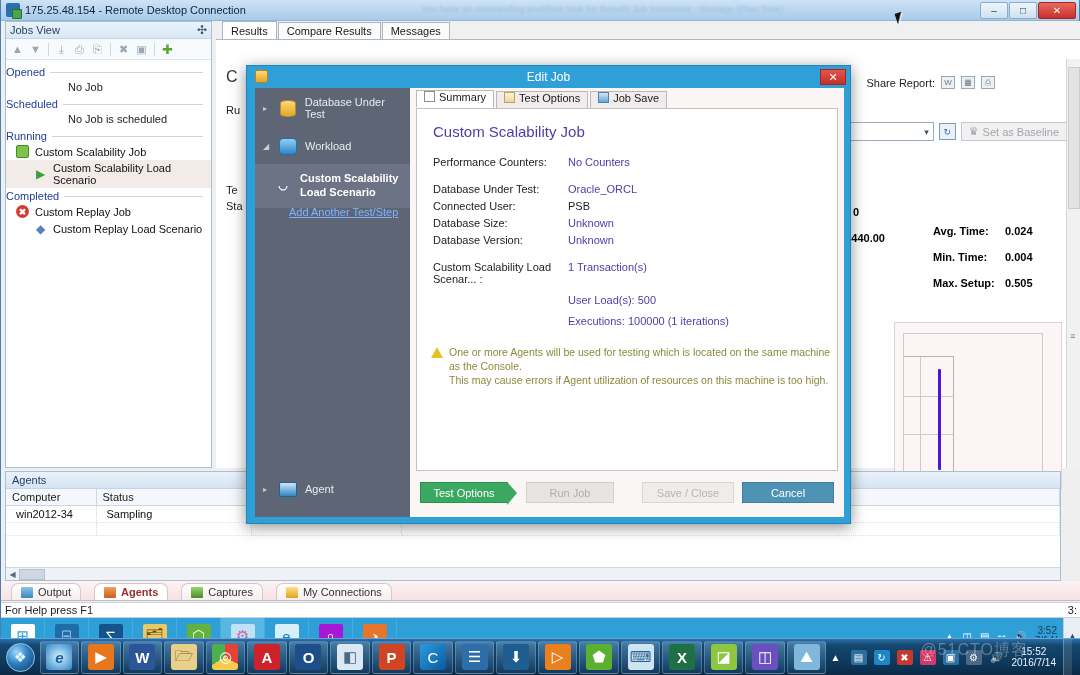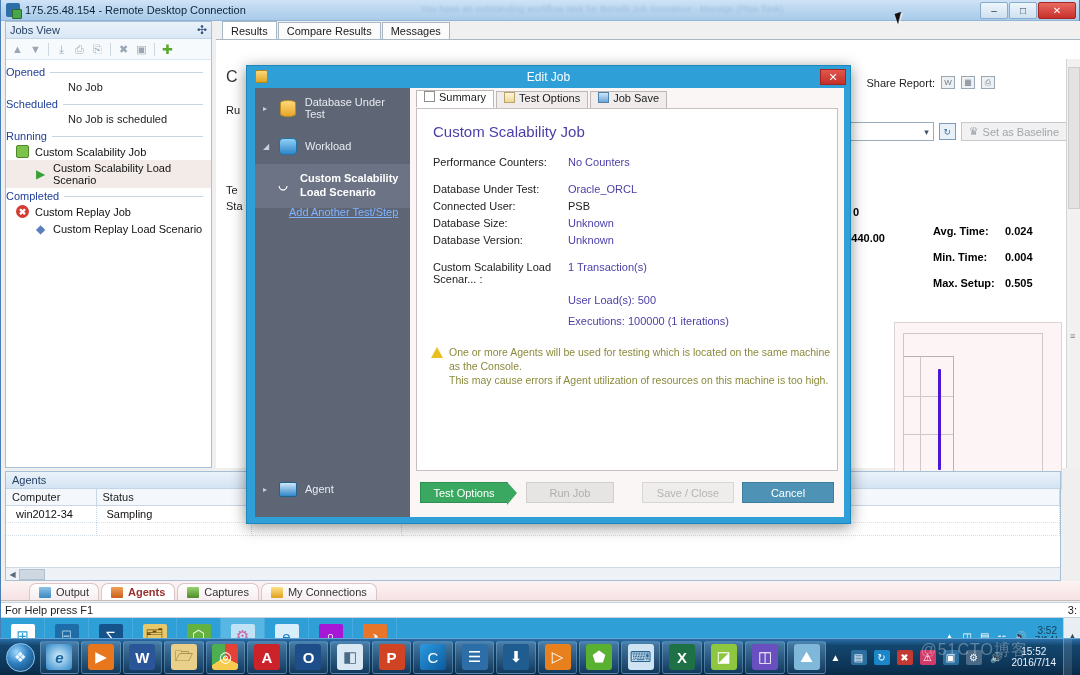--- a/index.html
+++ b/index.html
@@ -148,21 +148,21 @@
     background:#eef2f6; border-top:1px solid #cfd9e3;
     display:flex; align-items:center;
   }
   #agents-hscroll .arr { width:13px;text-align:center;font-size:8px;color:#5b6b7b; }
   #agents-hscroll .thumb { height:11px; width:26px; background:#cdd8e3; border:1px solid #b3c1cf; }
 
   
   #dock-tabs {
     position:absolute; left:0; top:560px; width:1080px; height:20px;
     background: linear-gradient(180deg,#fdf3f3,#f6e2e4);
-    display:flex; align-items:flex-end; gap:2px; padding-left:28px;
+    display:flex; align-items:flex-end; gap:13px; padding-left:10px;
     border-bottom:1px solid #c8b9bb;
   }
   .dock-tab {
     display:flex;align-items:center;gap:5px;
     height:17px; padding:0 9px;
     font-size:11px; color:#333;
     background: linear-gradient(180deg,#fffdfd,#f7eef0);
     border:1px solid #d9c6c8; border-bottom:none;
     border-radius: 7px 7px 0 0;
   }

